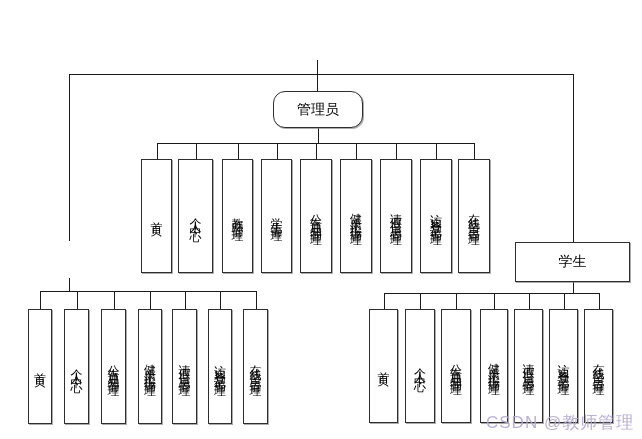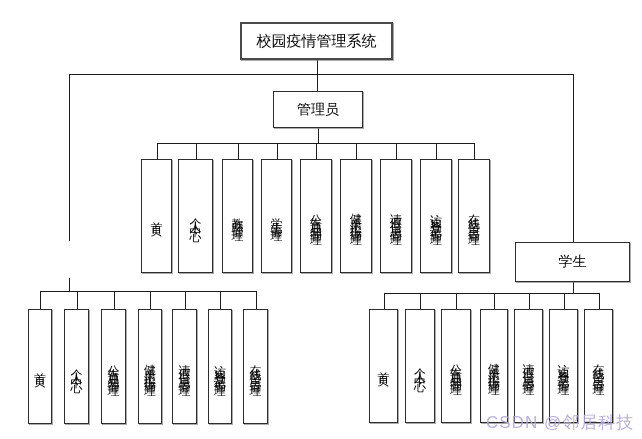--- a/index.html
+++ b/index.html
@@ -38,24 +38,21 @@
     letter-spacing:1px;
     z-index:5;
     pointer-events:none;
     white-space:nowrap;
   }
 </style>
 </head>
 <body>
 
 <div class="canvas">
-  <div class="box root" id="box-root" style="left: 240px; top: 22px; width: 153px; height: 38px;">
-    <span>校园疫情管理系统</span>
-  </div>
-  <div class="box" id="box-admin" style="left: 273px; top: 91px; width: 90px; height: 37px;">
+  <div class="box" id="box-admin" style="left: 273px; top: 91px; width: 90px; height: 37px; border-radius: 12px;">
     <span>管理员</span>
   </div>
   <div class="box" id="box-student" style="left: 515px; top: 242px; width: 115px; height: 40px;">
     <span>学生</span>
   </div>
   <div id="generated">
       <div class="vline" style="left: 317px; top: 60px; height: 31px;"></div>
       <div class="hline" style="left: 69px; top: 74px; width: 504px;"></div>
       <div class="vline" style="left: 69px; top: 74px; height: 167px;"></div>
       <div class="vline" style="left: 573px; top: 74px; height: 168px;"></div>
@@ -151,14 +148,14 @@
       </div>
       <div class="vline" style="left: 564px; top: 293px; height: 16px;"></div>
       <div class="box" style="left: 549px; top: 309px; width: 29px; height: 114px;">
         <span class="vtext">访客登记管理</span>
       </div>
       <div class="vline" style="left: 599px; top: 293px; height: 16px;"></div>
       <div class="box" style="left: 584px; top: 309px; width: 29px; height: 114px;">
         <span class="vtext">在线留言管理</span>
       </div>
     </div>
-  <div class="watermark">CSDN @邻居科技</div>
+  <div class="watermark">CSDN @教师管理</div>
 </div>
 
 </body></html>

